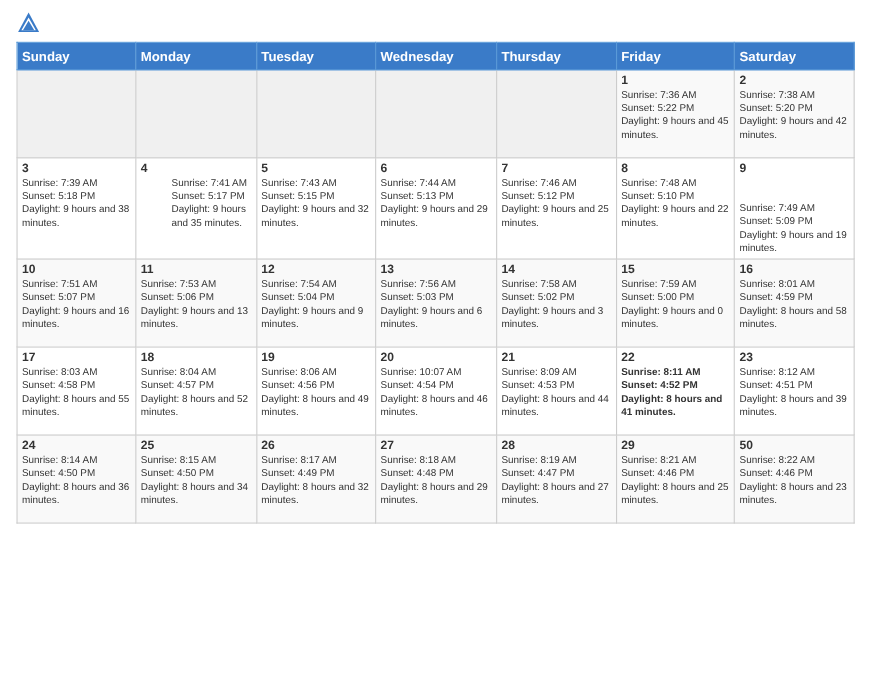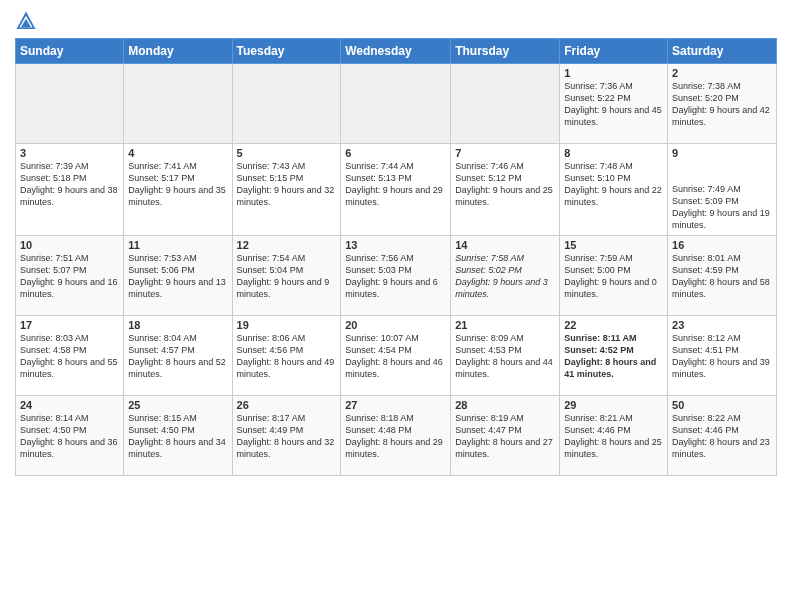--- a/index.html
+++ b/index.html
@@ -151,21 +151,21 @@
         </tr>
         <tr>
           <td>
             <span class="day-number">3</span>
             <div class="day-info" style="white-space: pre-line;">Sunrise: 7:39 AM
 Sunset: 5:18 PM
 Daylight: 9 hours and 38 minutes.</div>
           </td>
           <td>
             <span class="day-number">4</span>
-            <div class="day-info" style="white-space: pre-line;">Sunrise: 7:41 AM
+            <div class="day-info" style="white-space: pre-line; margin-left: 28px;">Sunrise: 7:41 AM
 Sunset: 5:17 PM
 Daylight: 9 hours and 35 minutes.</div>
           </td>
           <td>
             <span class="day-number">5</span>
             <div class="day-info" style="white-space: pre-line;">Sunrise: 7:43 AM
 Sunset: 5:15 PM
 Daylight: 9 hours and 32 minutes.</div>
           </td>
           <td>
@@ -213,21 +213,21 @@
 Daylight: 9 hours and 9 minutes.</div>
           </td>
           <td>
             <span class="day-number">13</span>
             <div class="day-info" style="white-space: pre-line;">Sunrise: 7:56 AM
 Sunset: 5:03 PM
 Daylight: 9 hours and 6 minutes.</div>
           </td>
           <td>
             <span class="day-number">14</span>
-            <div class="day-info" style="white-space: pre-line; font-style: italic;">Sunrise: 7:58 AM
+            <div class="day-info" style="white-space: pre-line;">Sunrise: 7:58 AM
 Sunset: 5:02 PM
 Daylight: 9 hours and 3 minutes.</div>
           </td>
           <td>
             <span class="day-number">15</span>
             <div class="day-info" style="white-space: pre-line;">Sunrise: 7:59 AM
 Sunset: 5:00 PM
 Daylight: 9 hours and 0 minutes.</div>
           </td>
           <td>

